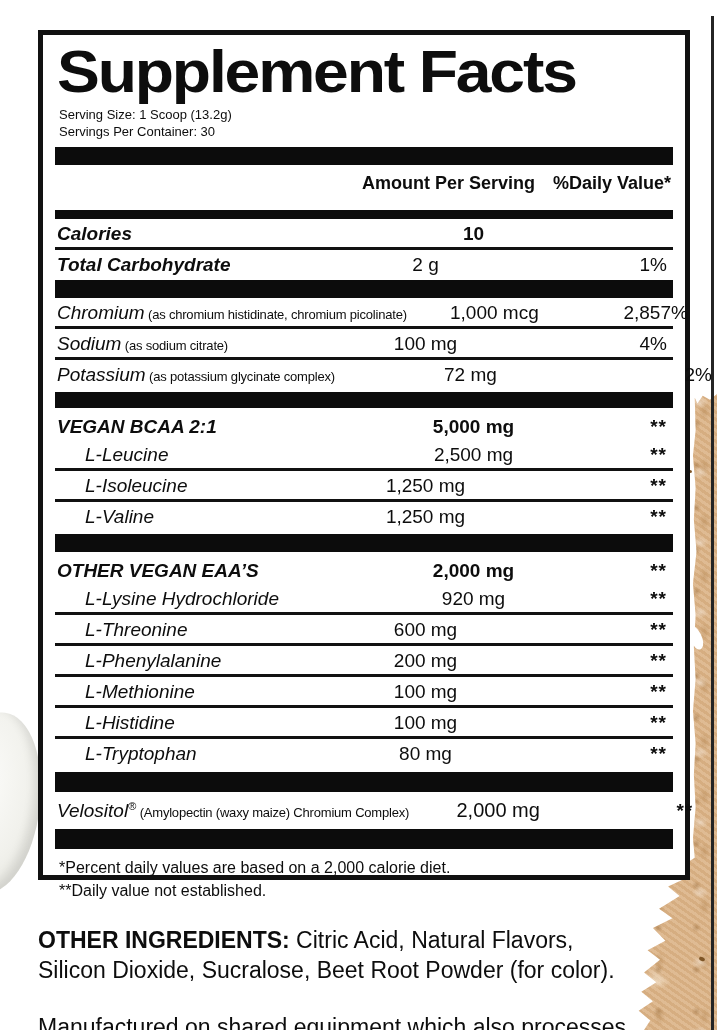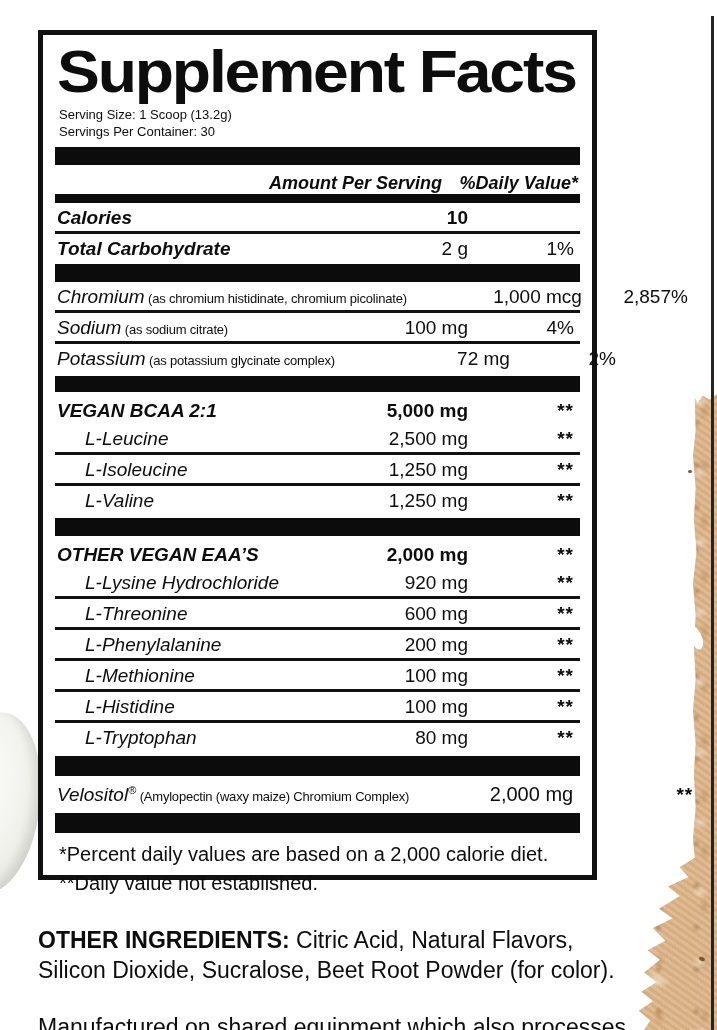--- a/index.html
+++ b/index.html
@@ -42,63 +42,63 @@
   
   .scoop{
     position:absolute;left:-52px;top:712px;width:92px;height:182px;
     background:radial-gradient(ellipse at 35% 40%, #fcfcfa 0%, #f1f1ec 55%, #e2e2da 100%);
     border-radius:50%;
     transform:rotate(7deg);
     box-shadow:inset -7px -4px 10px rgba(0,0,0,.10);
   }
   
   .panel{
-    position:absolute;left:38px;top:30px;width:559px;height:850px;
+    position:absolute;left:38px;top:30px;width:652px;height:850px;
     box-sizing:border-box;border:5px solid #111;background:#fff;
     padding:0 12px;
   }
   .title{
     font-weight:700;font-size:60px;line-height:1.04;letter-spacing:-2px;
     transform:scaleX(1.07);transform-origin:left center;
     margin:6px 0 4px 2px;white-space:nowrap;
   }
   .serving{font-size:13px;line-height:1.25;margin-left:4px;}
   .bar{background:#0c0c0c;width:100%;}
   .bar-a{height:18px;margin-top:7px;}
   .bar-b{height:9px;}
   .bar-c{height:18px;margin-top:2px;}
   .bar-d{height:16px;margin-top:4px;}
   .bar-e{height:18px;margin-top:4px;}
   .bar-f{height:20px;margin-top:5px;}
   .bar-g{height:20px;margin-top:3px;}
   .hdr{
     display:grid;grid-template-columns:1fr 185px 132px;
-    font-weight:700;font-size:18px;padding:8px 0 0 0;align-items:end;font-style:italic;
+    font-weight:700;font-size:18px;padding:8px 0 16px 0;align-items:end;
   }
   .hdr .h-amt{text-align:center;white-space:nowrap;}
   .hdr .h-dv{text-align:right;white-space:nowrap;padding-right:2px;}
   .row{
     display:grid;grid-template-columns:1fr 175px 112px;
     font-size:19px;padding:4px 0 2px 0;align-items:baseline;
   }
-  .row.rule{border-top:3.5px solid #111;}
+  .row.rule{border-top:3.5px solid #111;gap:48px;}
   .row .name{white-space:nowrap;padding-left:2px;}
   .row .name.ind{padding-left:30px;}
   .row .name .nm{font-size:19px;font-style:italic;}
   .row.b .nm, .row.b .amt{font-weight:700;}
   .row .paren{font-size:13px;letter-spacing:-0.2px;}
-  .row .amt{text-align:right;white-space:nowrap;}
+  .row .amt{text-align:center;white-space:nowrap;}
   .row .dv{text-align:right;padding-right:6px;white-space:nowrap;}
   .row .dv.star{font-weight:700;letter-spacing:1px;}
   .row.velo{grid-template-columns:1fr 150px 112px;padding:7px 0 4px 0;gap:14px;}
   .row.velo .paren{font-size:13px;}
   .row.velo .amt{font-size:20px;}
   .row.sect{padding-top:8px;}
   sup{font-size:11px;line-height:0;}
-  .footnotes{font-size:20px;line-height:1.45;margin-top:7px;padding-left:4px;}
+  .footnotes{font-size:16px;line-height:1.45;margin-top:7px;padding-left:4px;}
   
   .bottom{
     position:absolute;left:38px;top:925px;width:601px;
     font-size:23px;line-height:1.32;
   }
   .bottom p{margin:0;}
   .bottom .gap{height:26px;}
   .bold{font-weight:700;}
 </style>
 </head>

